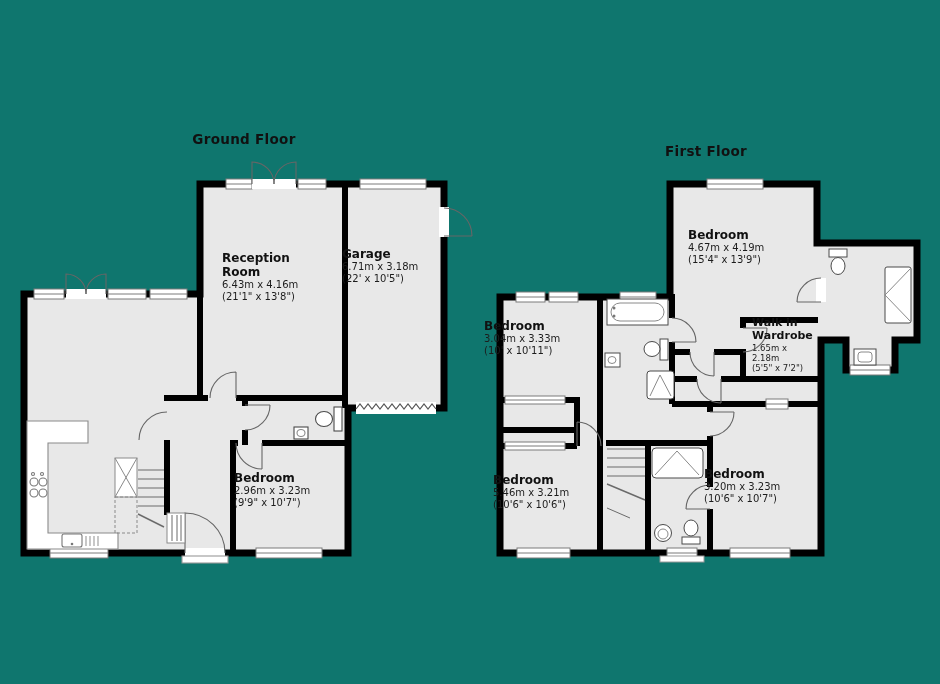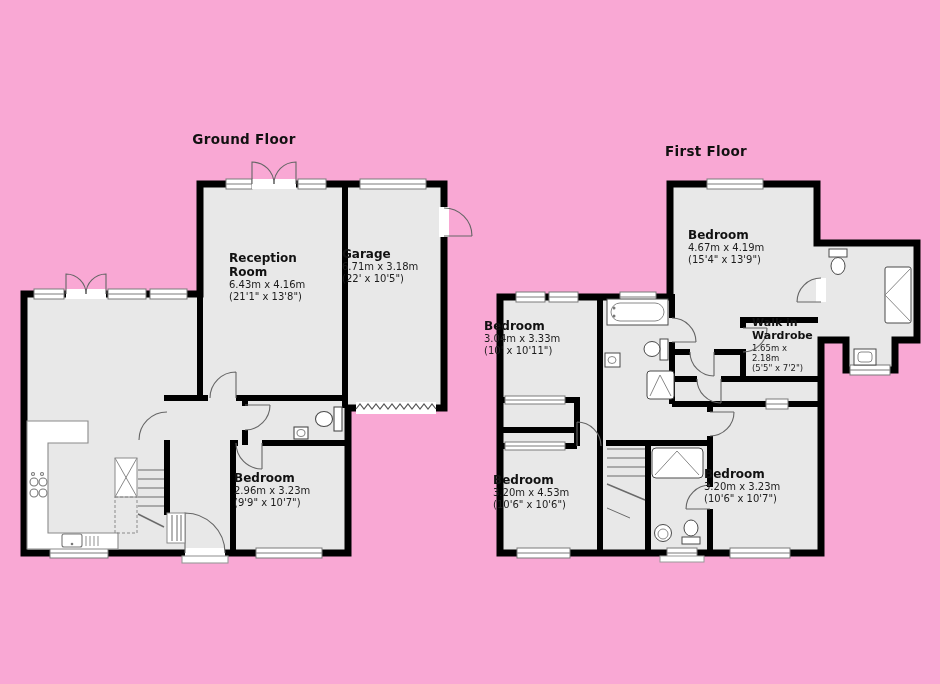--- a/index.html
+++ b/index.html
@@ -1,17 +1,17 @@
 <!DOCTYPE html>
 <html><head>
 <meta charset="utf-8">
 <style>
   html,body{margin:0;padding:0;background:#ffffff;}
   #stage{
-    position:relative;width:940px;height:684px;background:#f9a8d4;overflow:hidden;
+    position:relative;width:940px;height:684px;background:#0f766e;overflow:hidden;
     font-family:"DejaVu Sans","Liberation Sans",sans-serif;color:#111;
   }
   #plan-svg{position:absolute;left:0;top:0;}
   .floor-title{
     position:absolute;transform:translate(-50%,-50%);
     font-size:13.5px;font-weight:bold;letter-spacing:.3px;color:#111;white-space:nowrap;
   }
   .room-label{
     position:absolute;transform:translate(-50%,-50%);
     line-height:1.18;color:#111;
@@ -320,21 +320,21 @@
           <line x1="607" y1="508" x2="630" y2="518"></line>
         </g>
       </g>
     </g>
   </svg>
 
   <div class="floor-title" style="left:244px;top:139px;">Ground Floor</div>
 
   <div class="floor-title" style="left:706px;top:151px;text-align:center;">First Floor</div>
 
-  <div class="room-label" style="left:284px;top:277px;width:110px;">
+  <div class="room-label" style="left:277px;top:277px;width:110px;">
     <span class="room-name">Reception Room</span>
     <span class="room-dims">6.43m x 4.16m</span>
     <span class="room-dims">(21'1" x 13'8")</span>
   </div>
 
   <div class="room-label" style="left:397px;top:266px;width:110px;">
     <span class="room-name">Garage</span>
     <span class="room-dims">6.71m x 3.18m</span>
     <span class="room-dims">(22' x 10'5")</span>
   </div>
@@ -359,21 +359,21 @@
   </div>
 
   <div class="room-label small" style="left:783px;top:345px;width:62px;">
     <span class="room-name">Walk in Wardrobe</span>
     <span class="room-dims">1.65m x 2.18m</span>
     <span class="room-dims">(5'5" x 7'2")</span>
   </div>
 
   <div class="room-label" style="left:548px;top:492px;width:110px;">
     <span class="room-name">Bedroom</span>
-    <span class="room-dims">3.20m x 4.53m</span>
+    <span class="room-dims">5.46m x 3.21m</span>
     <span class="room-dims">(10'6" x 10'6")</span>
   </div>
 
   <div class="room-label" style="left:764px;top:486px;width:120px;">
     <span class="room-name">Bedroom</span>
     <span class="room-dims">3.20m x 3.23m</span>
     <span class="room-dims">(10'6" x 10'7")</span>
   </div>
 
 

